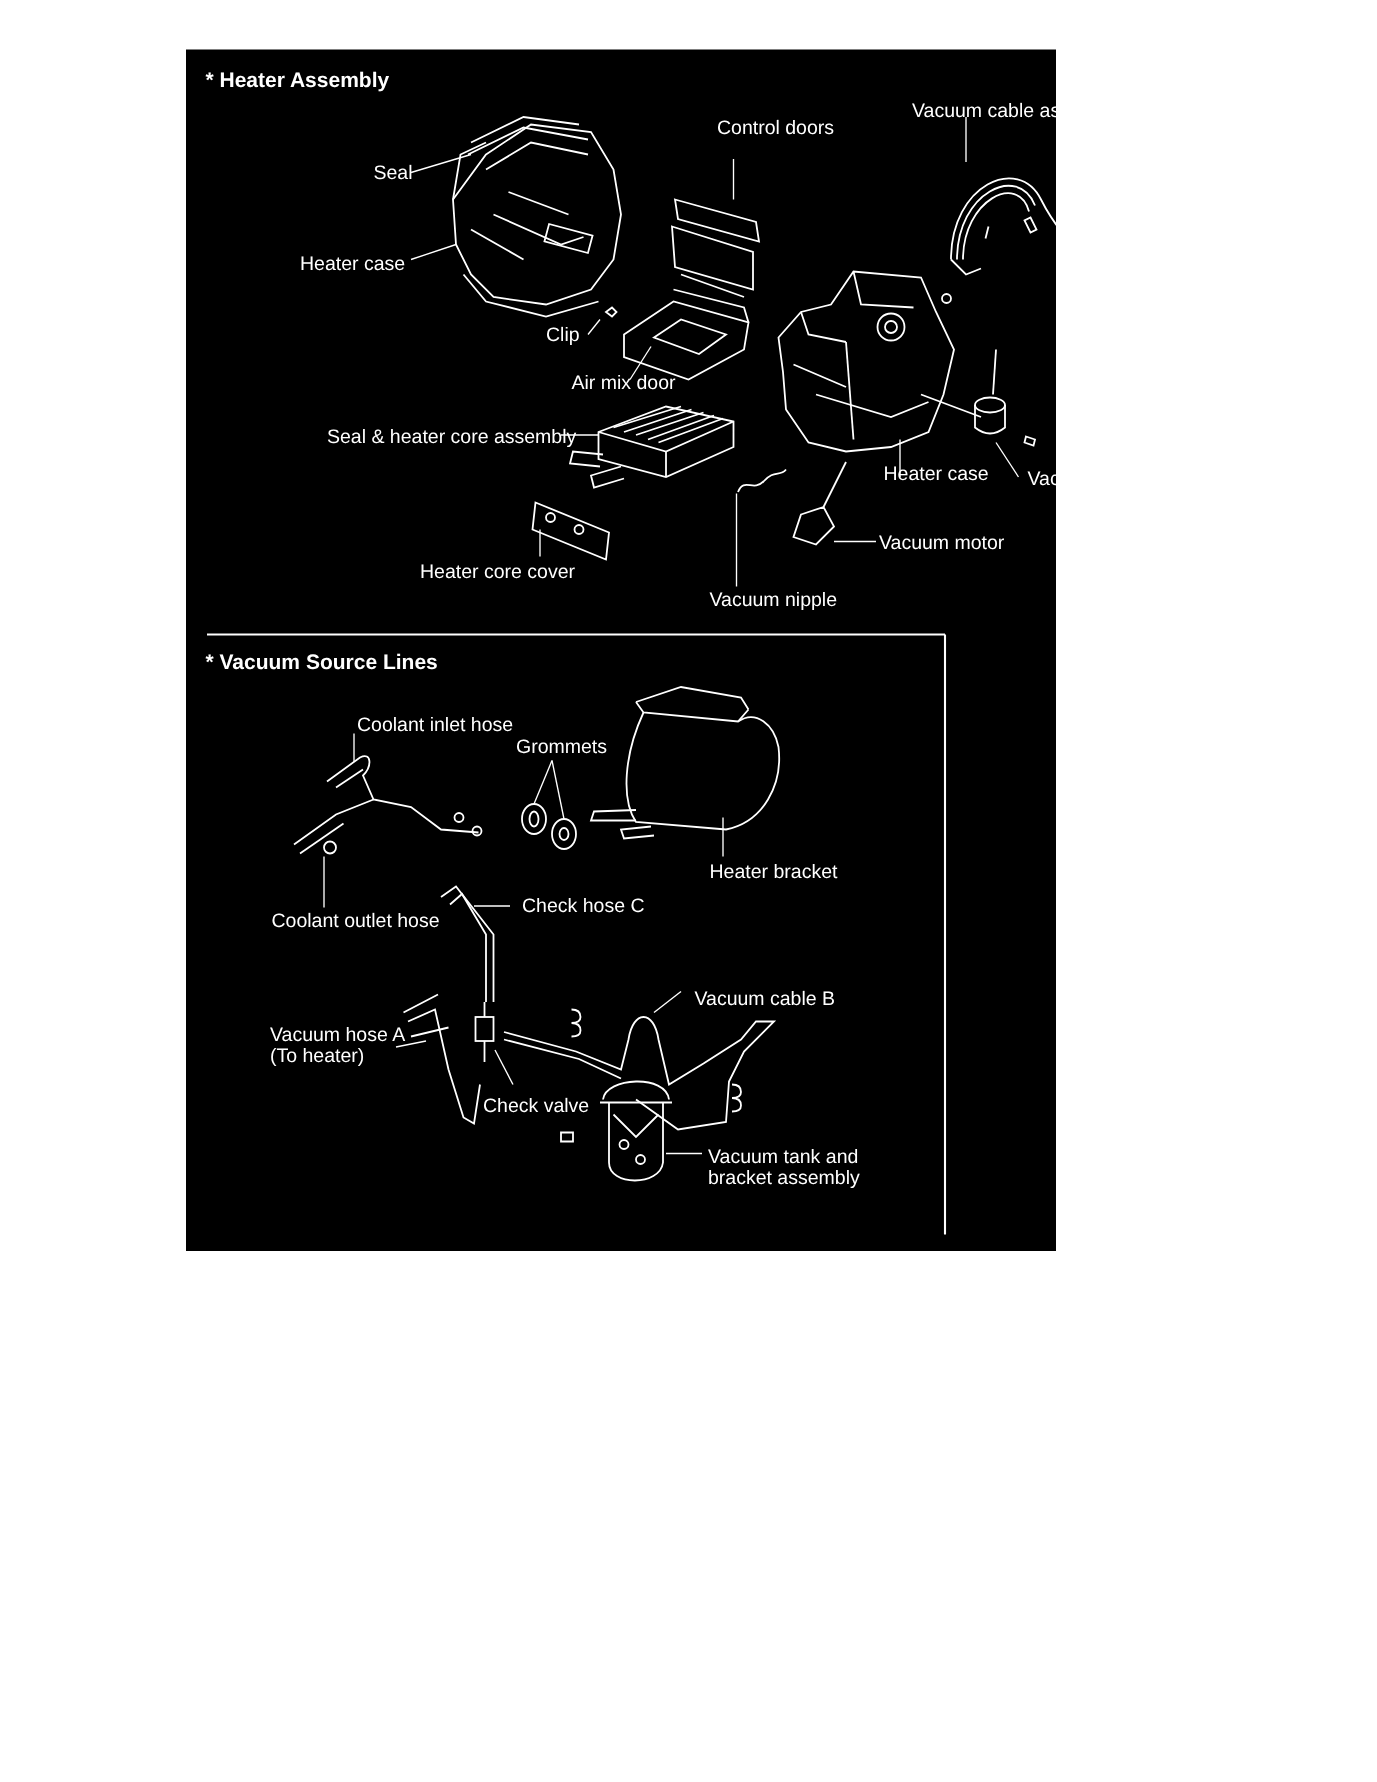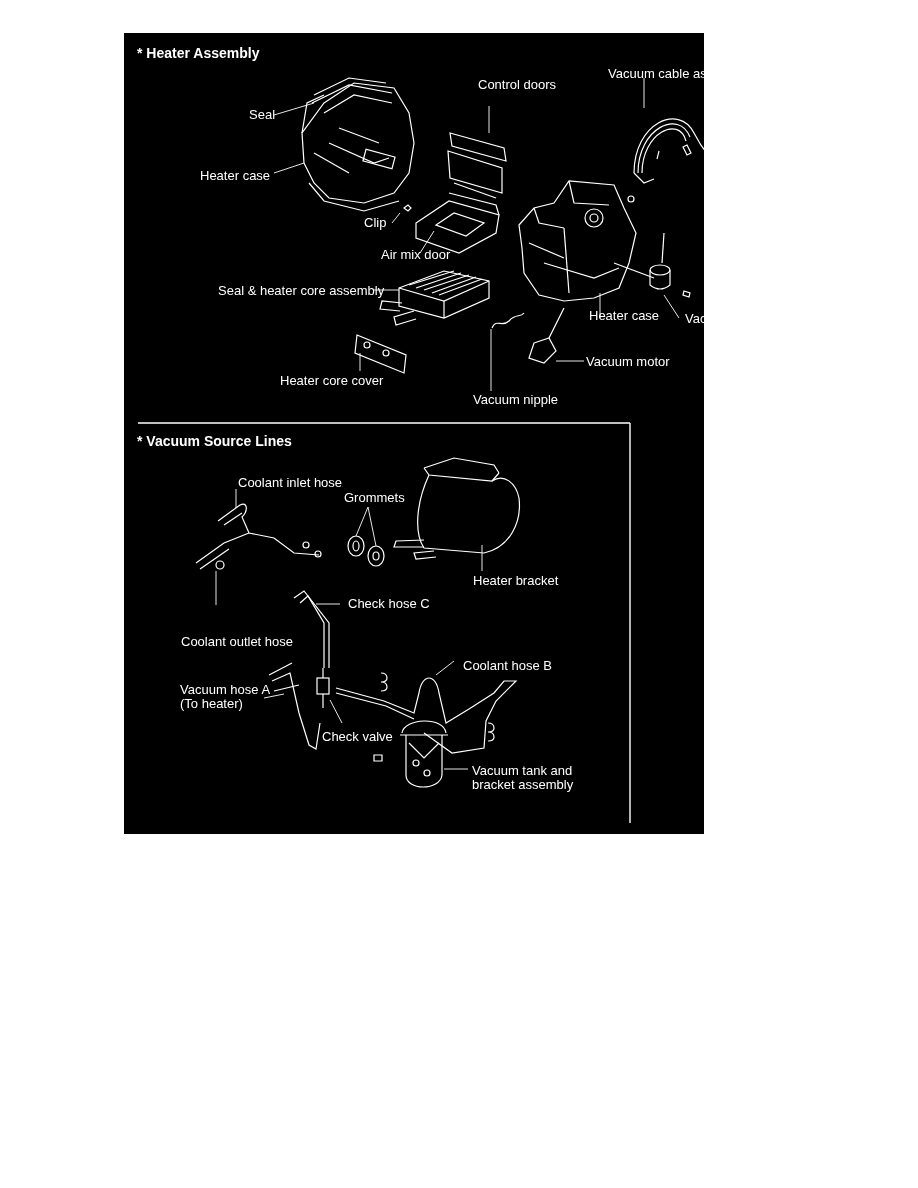--- a/index.html
+++ b/index.html
@@ -213,21 +213,21 @@
   <div class="label" style="left:94px; top:251px;">Seal &amp; heater core assembly</div>
   <div class="label" style="left:156px; top:341px;">Heater core cover</div>
   <div class="label" style="left:349px; top:360px;text-align:right;">Vacuum nipple</div>
   <div class="label" style="left:465px; top:276px;">Heater case</div>
   <div class="label" style="left:561px; top:279px;">Vacuum motor</div>
   <div class="label" style="left:462px; top:322px;">Vacuum motor</div>
 
   <div class="label" style="left:114px; top:443px;">Coolant inlet hose</div>
   <div class="label" style="left:220px; top:458px;">Grommets</div>
   <div class="label" style="left:349px; top:541px;">Heater bracket</div>
-  <div class="label" style="left:57px; top:574px;margin-top:28px;">Coolant outlet hose</div>
+  <div class="label" style="left:57px; top:574px;">Coolant outlet hose</div>
   <div class="label" style="left:224px; top:564px;">Check hose C</div>
-  <div class="label" style="left:339px; top:626px;">Coolant hose B</div>
+  <div class="label" style="left:339px; top:626px;">Vacuum cable B</div>
   <div class="label multi" style="left:56px; top:650px;">Vacuum hose A
 (To heater)</div>
   <div class="label" style="left:198px; top:697px;">Check valve</div>
   <div class="label multi" style="left:348px; top:731px;">Vacuum tank and
 bracket assembly</div>
 </div>
 
 </body></html>

